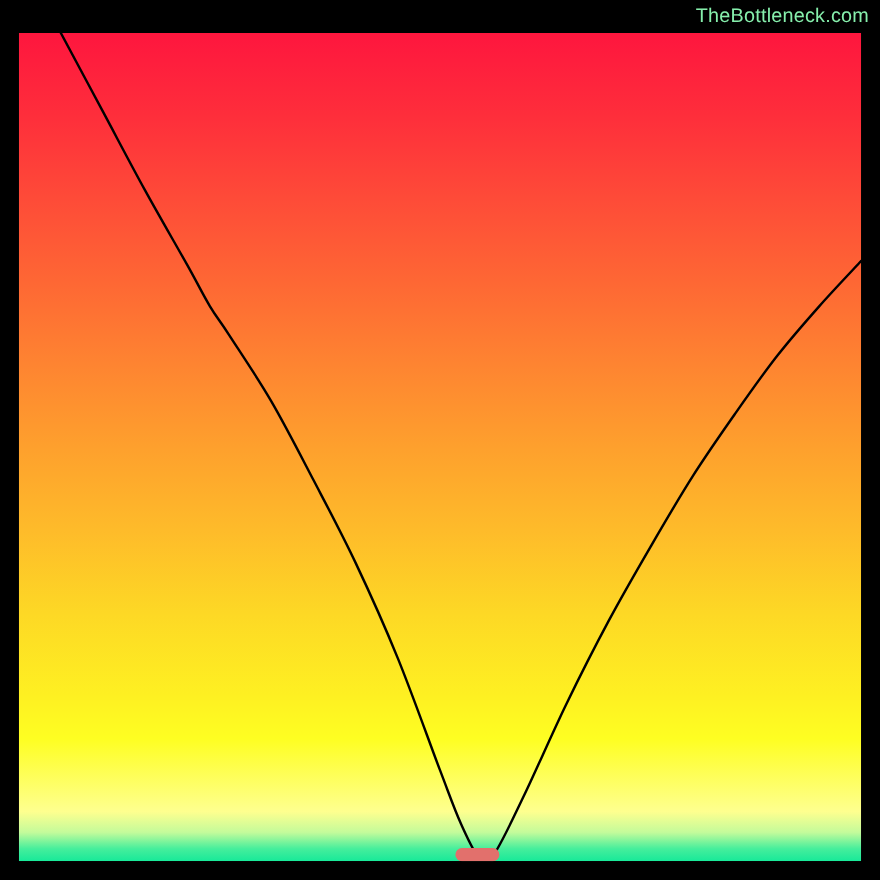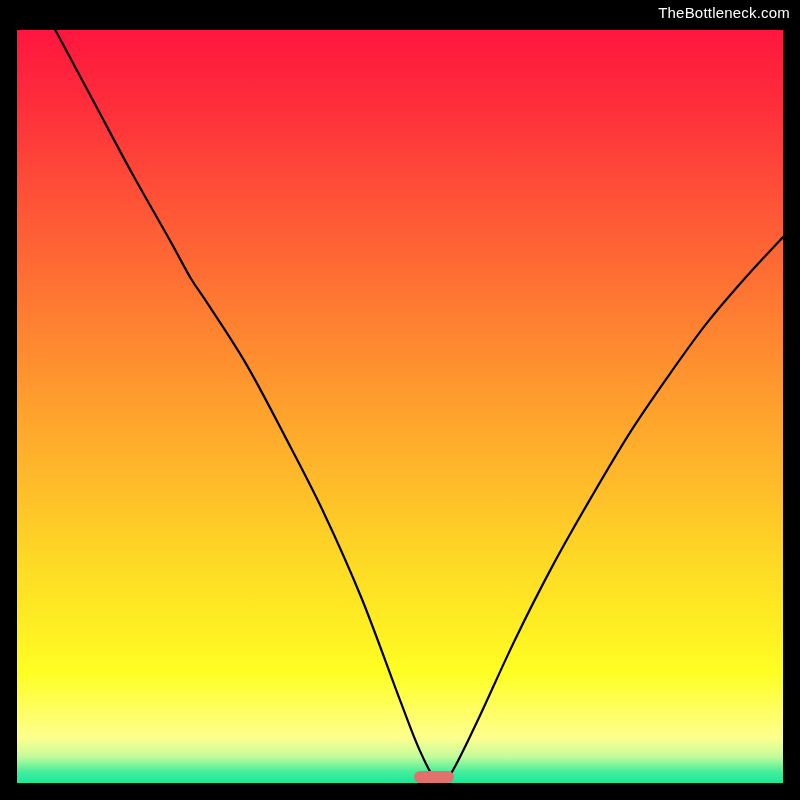--- a/index.html
+++ b/index.html
@@ -14,22 +14,22 @@
   .frame {
     position: relative;
     width: 800px;
     height: 800px;
     background: #000;
   }
   .watermark {
     position: absolute;
     top: 4px;
     right: 10px;
-    color: #ffffff;
-    font-size: 15px;
+    color: #86efac;
+    font-size: 18px;
     font-weight: 500;
     letter-spacing: 0.2px;
     z-index: 10;
   }
   .plot-area {
     position: absolute;
     left: 17px;
     top: 30px;
     width: 766px;
     height: 753px;

